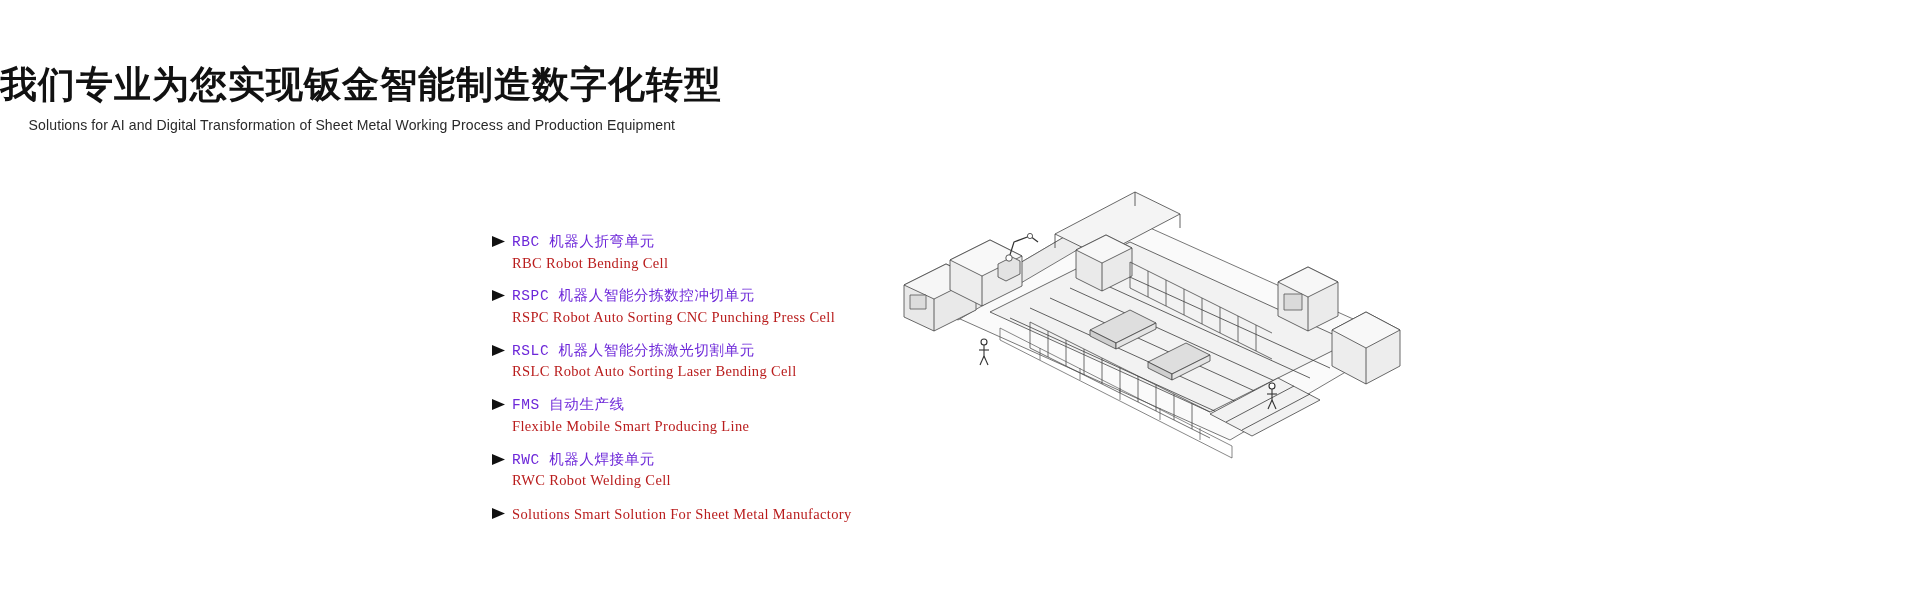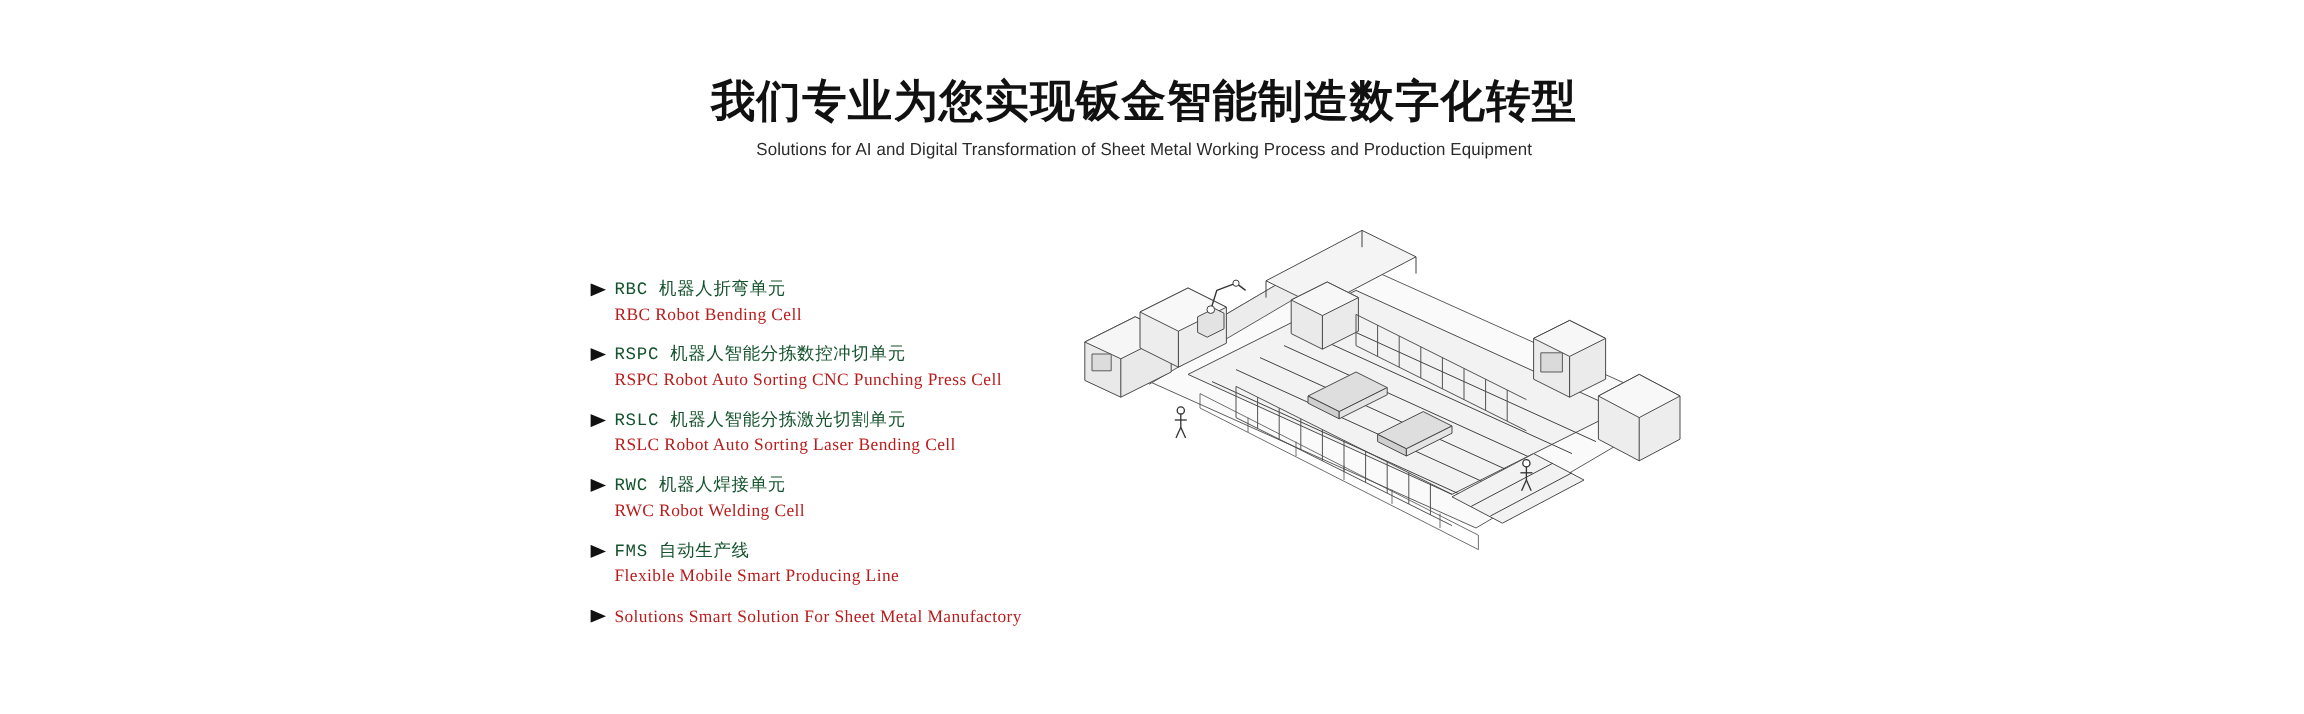--- a/index.html
+++ b/index.html
@@ -20,21 +20,20 @@
     width: 1920px;
     height: 595px;
   }
 
   
   .header {
     position: absolute;
     top: 62px;
     left: 0;
     width: 1907px;
-    text-align: center;
   }
   .headline {
     font-family: "Liberation Sans", sans-serif;
     font-weight: bold;
     font-size: 37px;
     letter-spacing: 1px;
     color: #111111;
     line-height: 1.25;
     white-space: nowrap;
   }
@@ -71,21 +70,21 @@
     text-align: left;
   }
   .bullet svg { display: block; }
   .feature-texts {
     flex: 1 1 auto;
   }
   .feature-cn {
     font-family: "Liberation Mono", "DejaVu Sans Mono", monospace;
     font-size: 14.5px;
     letter-spacing: 0.6px;
-    color: #14532d;
+    color: #6d28d9;
     line-height: 1.35;
     white-space: nowrap;
   }
   .feature-en {
     font-family: "Liberation Serif", "DejaVu Serif", serif;
     font-size: 14.5px;
     letter-spacing: 0.35px;
     color: #b91c1c;
     line-height: 1.3;
     margin-top: 1px;
@@ -152,34 +151,34 @@
       </span>
     </div>
 
     <div class="feature-item">
       <span class="bullet">
         <svg width="13" height="11" viewBox="0 0 13 11">
             <polygon points="0,0 13,5.5 0,11" fill="#111"></polygon>
           </svg>
       </span>
       <span class="feature-texts">
+        <span class="feature-cn">FMS  自动生产线</span>
+        <span class="feature-en" style="display:block">Flexible Mobile Smart Producing Line</span>
+      </span>
+    </div>
+
+    <div class="feature-item">
+      <span class="bullet">
+        <svg width="13" height="11" viewBox="0 0 13 11">
+            <polygon points="0,0 13,5.5 0,11" fill="#111"></polygon>
+          </svg>
+      </span>
+      <span class="feature-texts">
         <span class="feature-cn">RWC  机器人焊接单元</span>
         <span class="feature-en" style="display:block">RWC Robot Welding Cell</span>
-      </span>
-    </div>
-
-    <div class="feature-item">
-      <span class="bullet">
-        <svg width="13" height="11" viewBox="0 0 13 11">
-            <polygon points="0,0 13,5.5 0,11" fill="#111"></polygon>
-          </svg>
-      </span>
-      <span class="feature-texts">
-        <span class="feature-cn">FMS  自动生产线</span>
-        <span class="feature-en" style="display:block">Flexible Mobile Smart Producing Line</span>
       </span>
     </div>
 
     <div class="feature-item">
       <span class="bullet">
         <svg width="13" height="11" viewBox="0 0 13 11">
             <polygon points="0,0 13,5.5 0,11" fill="#111"></polygon>
           </svg>
       </span>
       <span class="feature-texts">

